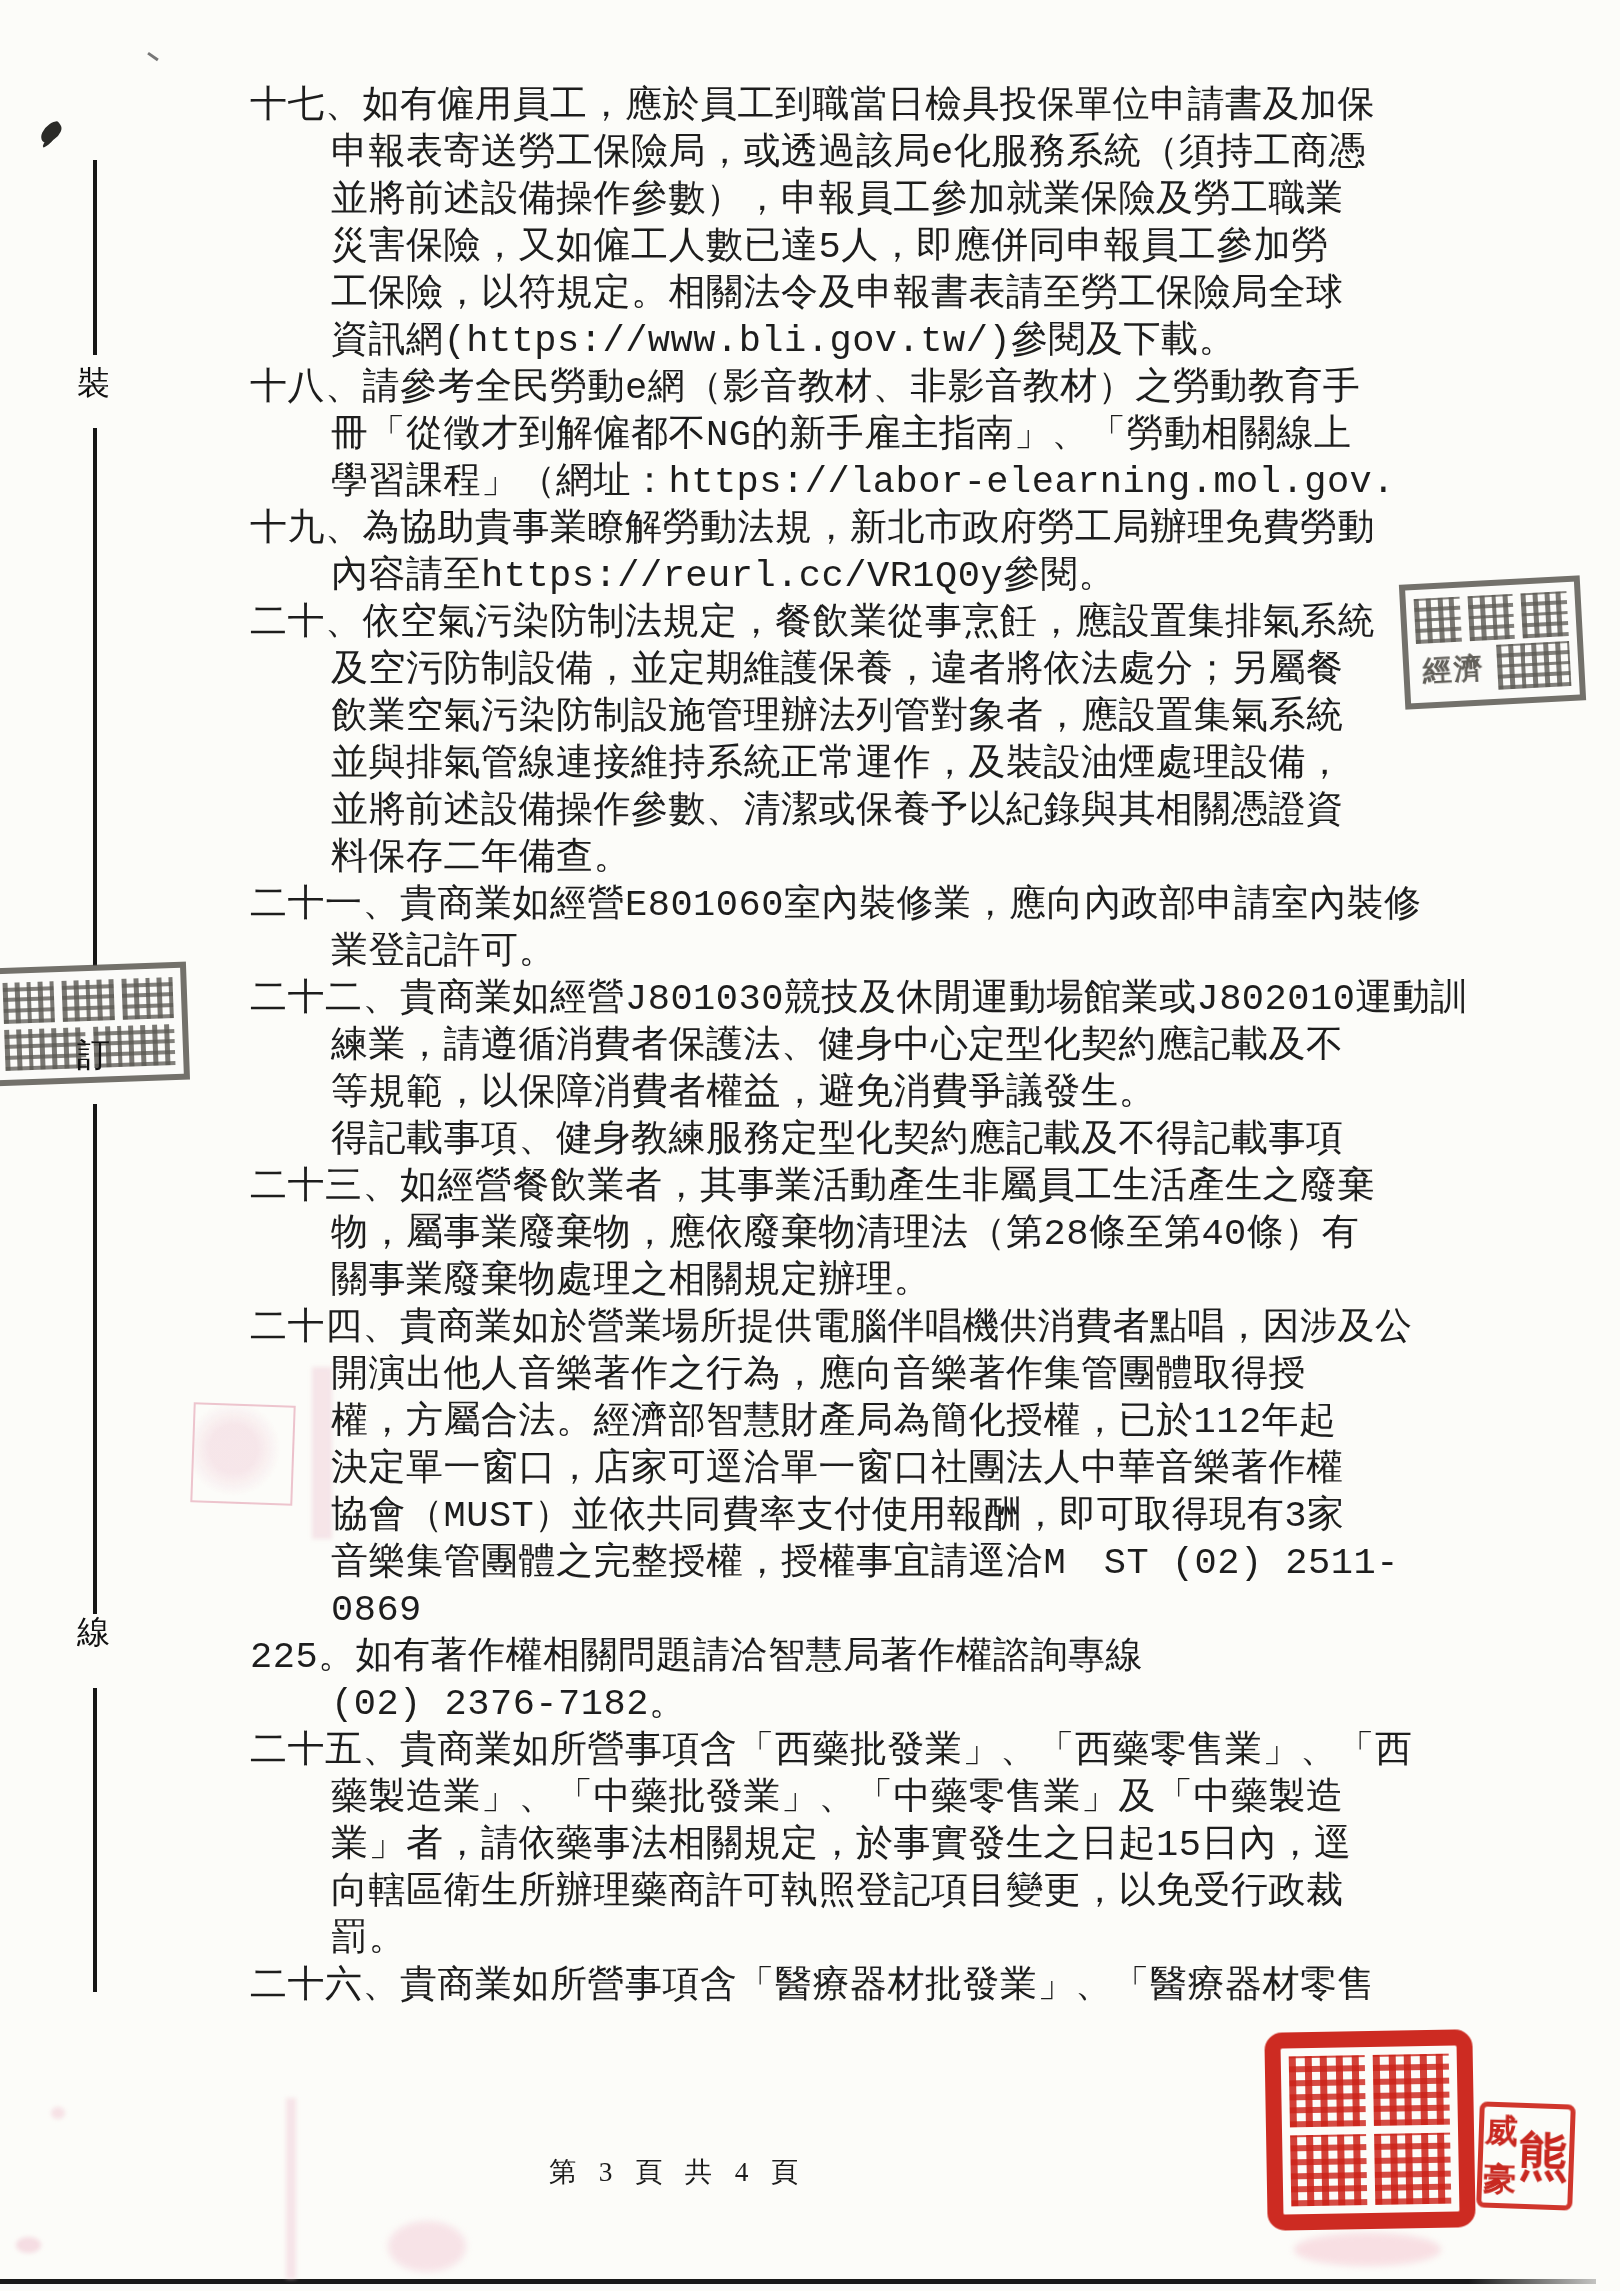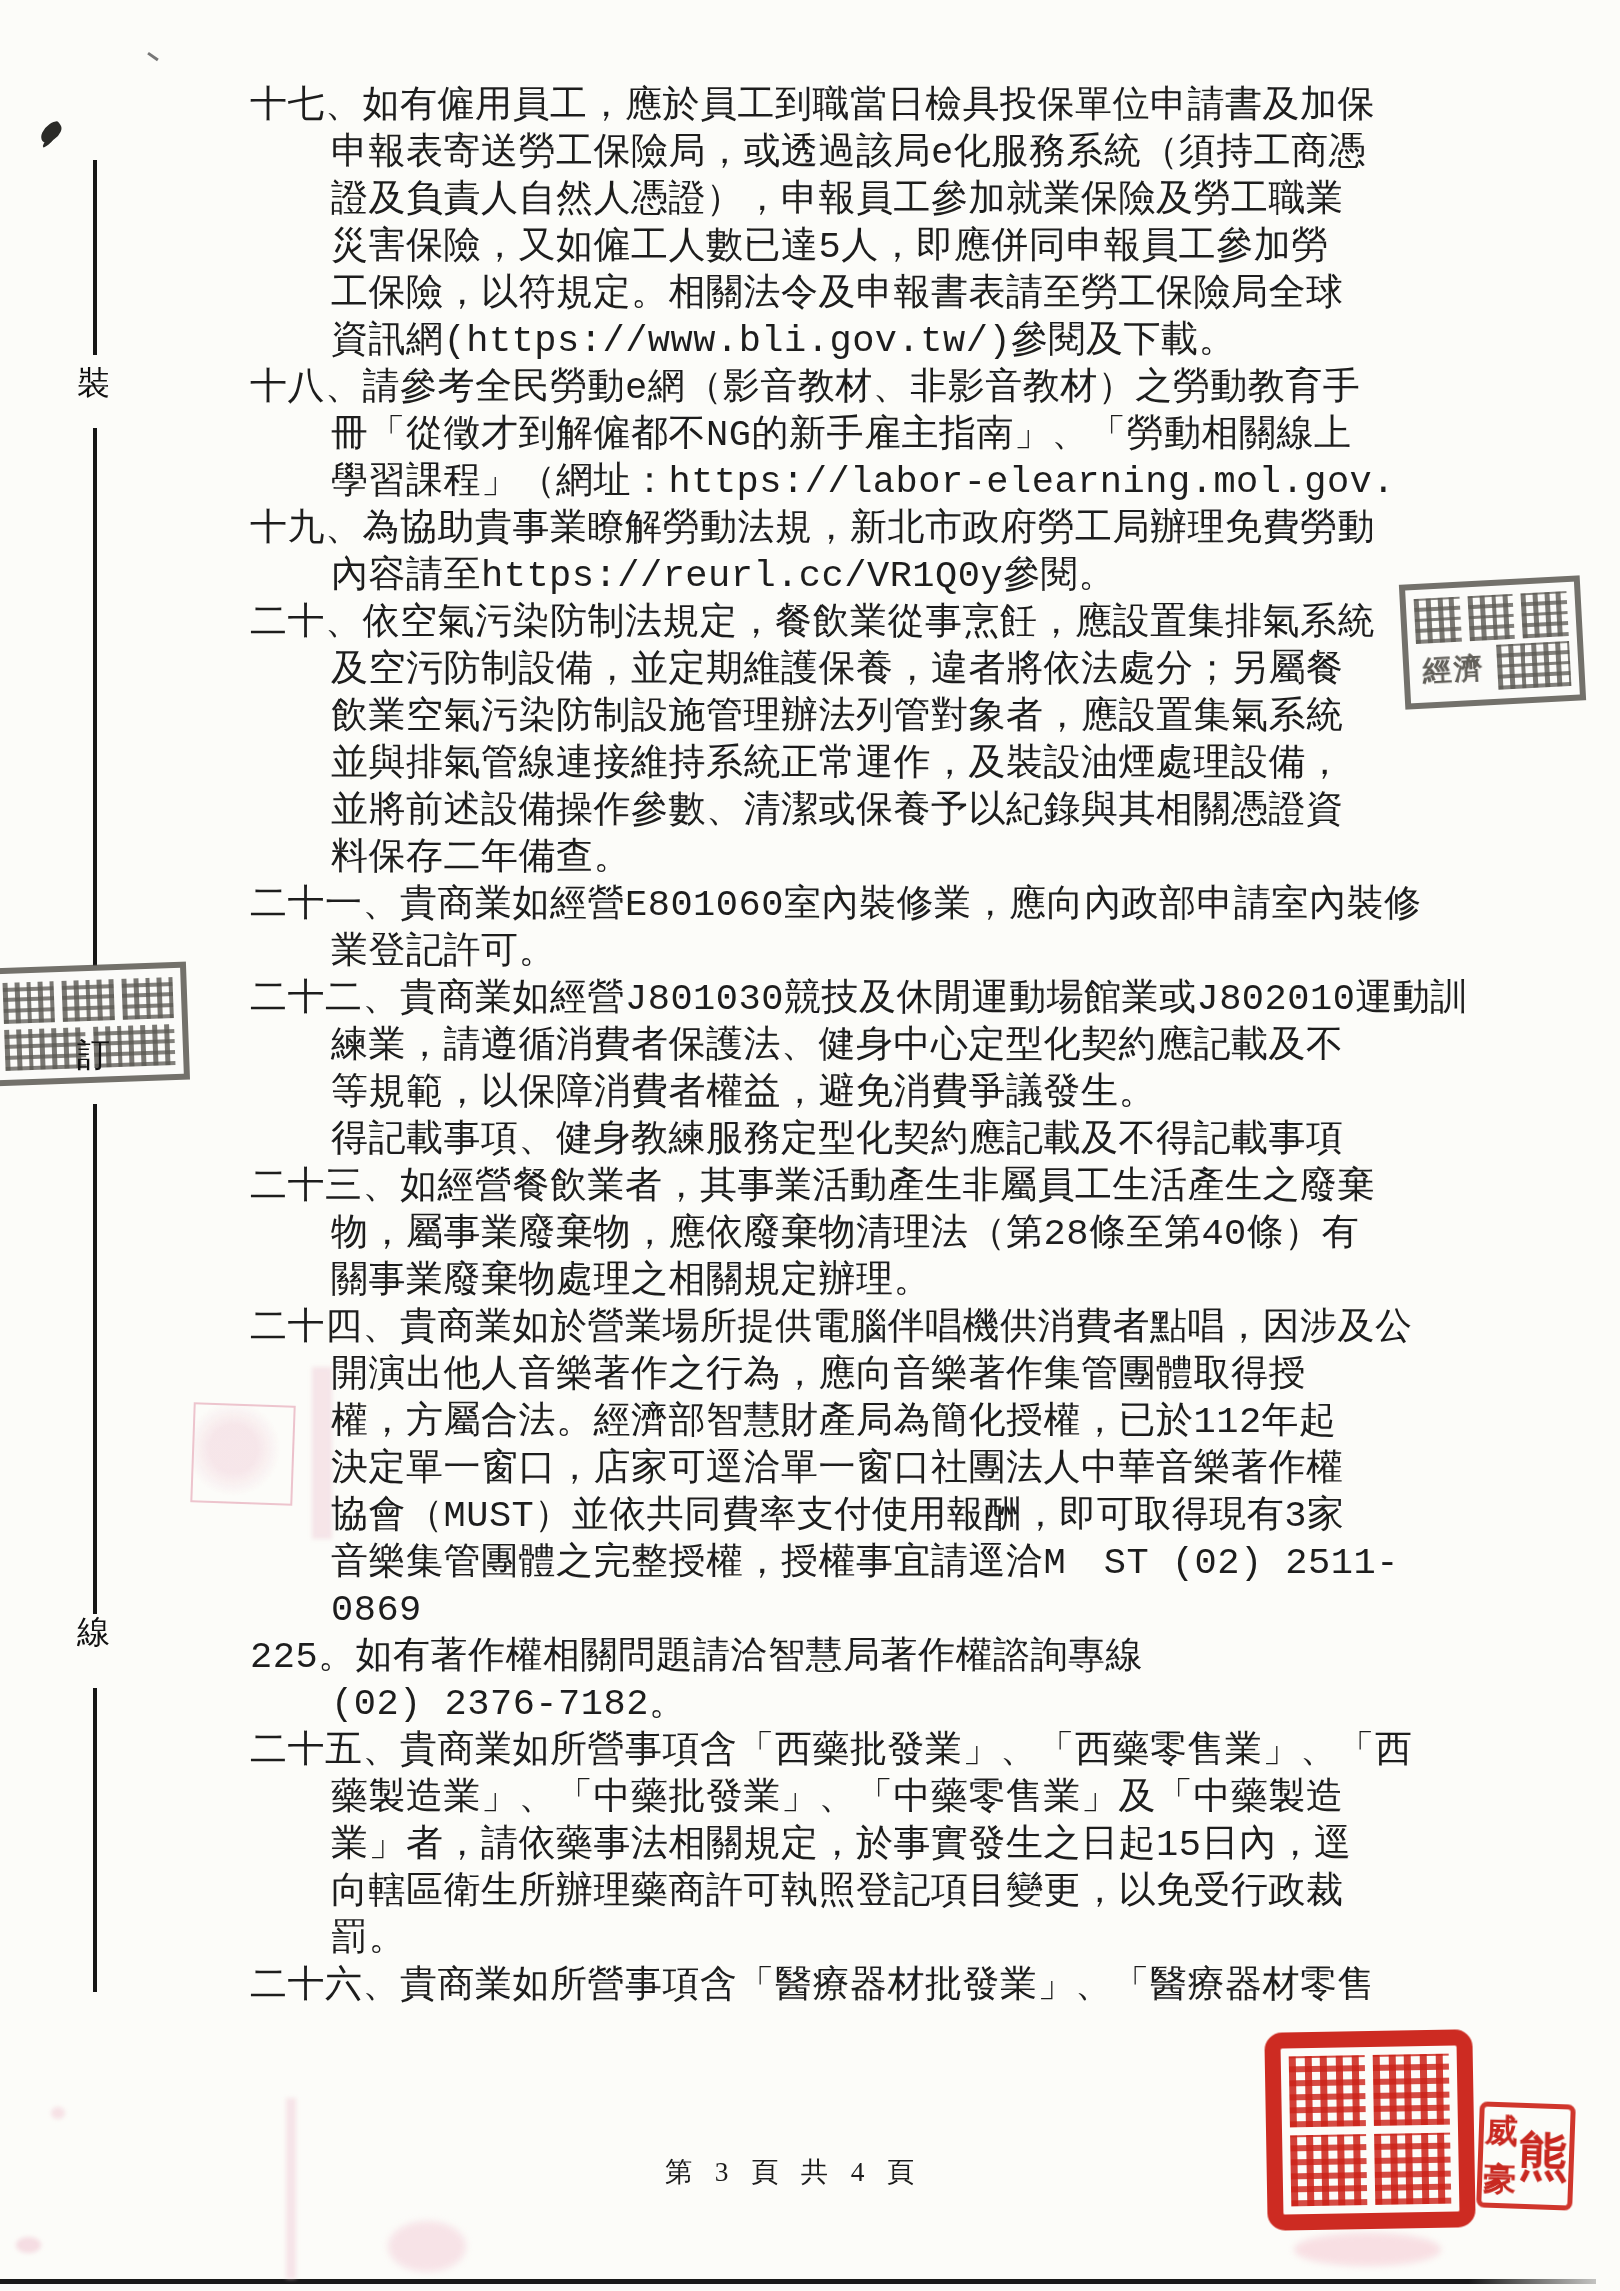--- a/index.html
+++ b/index.html
@@ -18,21 +18,21 @@
   
   #text-block{
     position:absolute;left:250px;top:83px;width:1186px;
     font-size:37px;line-height:47px;color:#1d1d1d;
     letter-spacing:0.5px;z-index:1;font-family:Liberation Mono, monospace;
   }
   .tl{white-space:nowrap;height:47px;}
   .tl.b{padding-left:81px;}
   
   #page-footer{
-    position:absolute;left:568px;top:2154px;width:451px;text-align:center;
+    position:absolute;left:549px;top:2154px;width:451px;text-align:left;
     font-size:27.4px;letter-spacing:7.8px;color:#1c1c1c;z-index:1;
   }
   
   .speck{
     position:absolute;left:39px;top:125px;width:23.5px;height:14.7px;
     background:#2b2b28;border-radius:70% 30% 60% 40%;
     transform:rotate(-35deg);
     box-shadow:-7.8px 5.9px 0 -4.9px #2b2b28;
   }
   .scratch{position:absolute;left:147px;top:55px;width:11.8px;height:2.9px;background:#777;transform:rotate(35deg);}
@@ -120,21 +120,21 @@
 <div class="pink-square"></div>
 <div class="pink-streak-a"></div>
 <div class="pink-blob-b"></div>
 <div class="pink-blob-c"></div>
 <div class="pink-dot-1"></div>
 <div class="pink-dot-2"></div>
 
 <div id="text-block">
     <div class="tl a">十七、如有僱用員工，應於員工到職當日檢具投保單位申請書及加保</div>
     <div class="tl b">申報表寄送勞工保險局，或透過該局e化服務系統（須持工商憑</div>
-    <div class="tl b">證及負責人自然人憑證），申報員工參加就業保險及勞工職業</div>
+    <div class="tl b">並將前述設備操作參數），申報員工參加就業保險及勞工職業</div>
     <div class="tl b">災害保險，又如僱工人數已達5人，即應併同申報員工參加勞</div>
     <div class="tl b">工保險，以符規定。相關法令及申報書表請至勞工保險局全球</div>
     <div class="tl b">資訊網(https://www.bli.gov.tw/)參閱及下載。</div>
     <div class="tl a">十八、請參考全民勞動e網（影音教材、非影音教材）之勞動教育手</div>
     <div class="tl b">冊「從徵才到解僱都不NG的新手雇主指南」、「勞動相關線上</div>
     <div class="tl b">學習課程」（網址：https://labor-elearning.mol.gov.</div>
     <div class="tl a">十九、為協助貴事業瞭解勞動法規，新北市政府勞工局辦理免費勞動</div>
     <div class="tl b">內容請至https://reurl.cc/VR1Q0y參閱。</div>
     <div class="tl a">二十、依空氣污染防制法規定，餐飲業從事烹飪，應設置集排氣系統</div>
     <div class="tl b">及空污防制設備，並定期維護保養，違者將依法處分；另屬餐</div>

